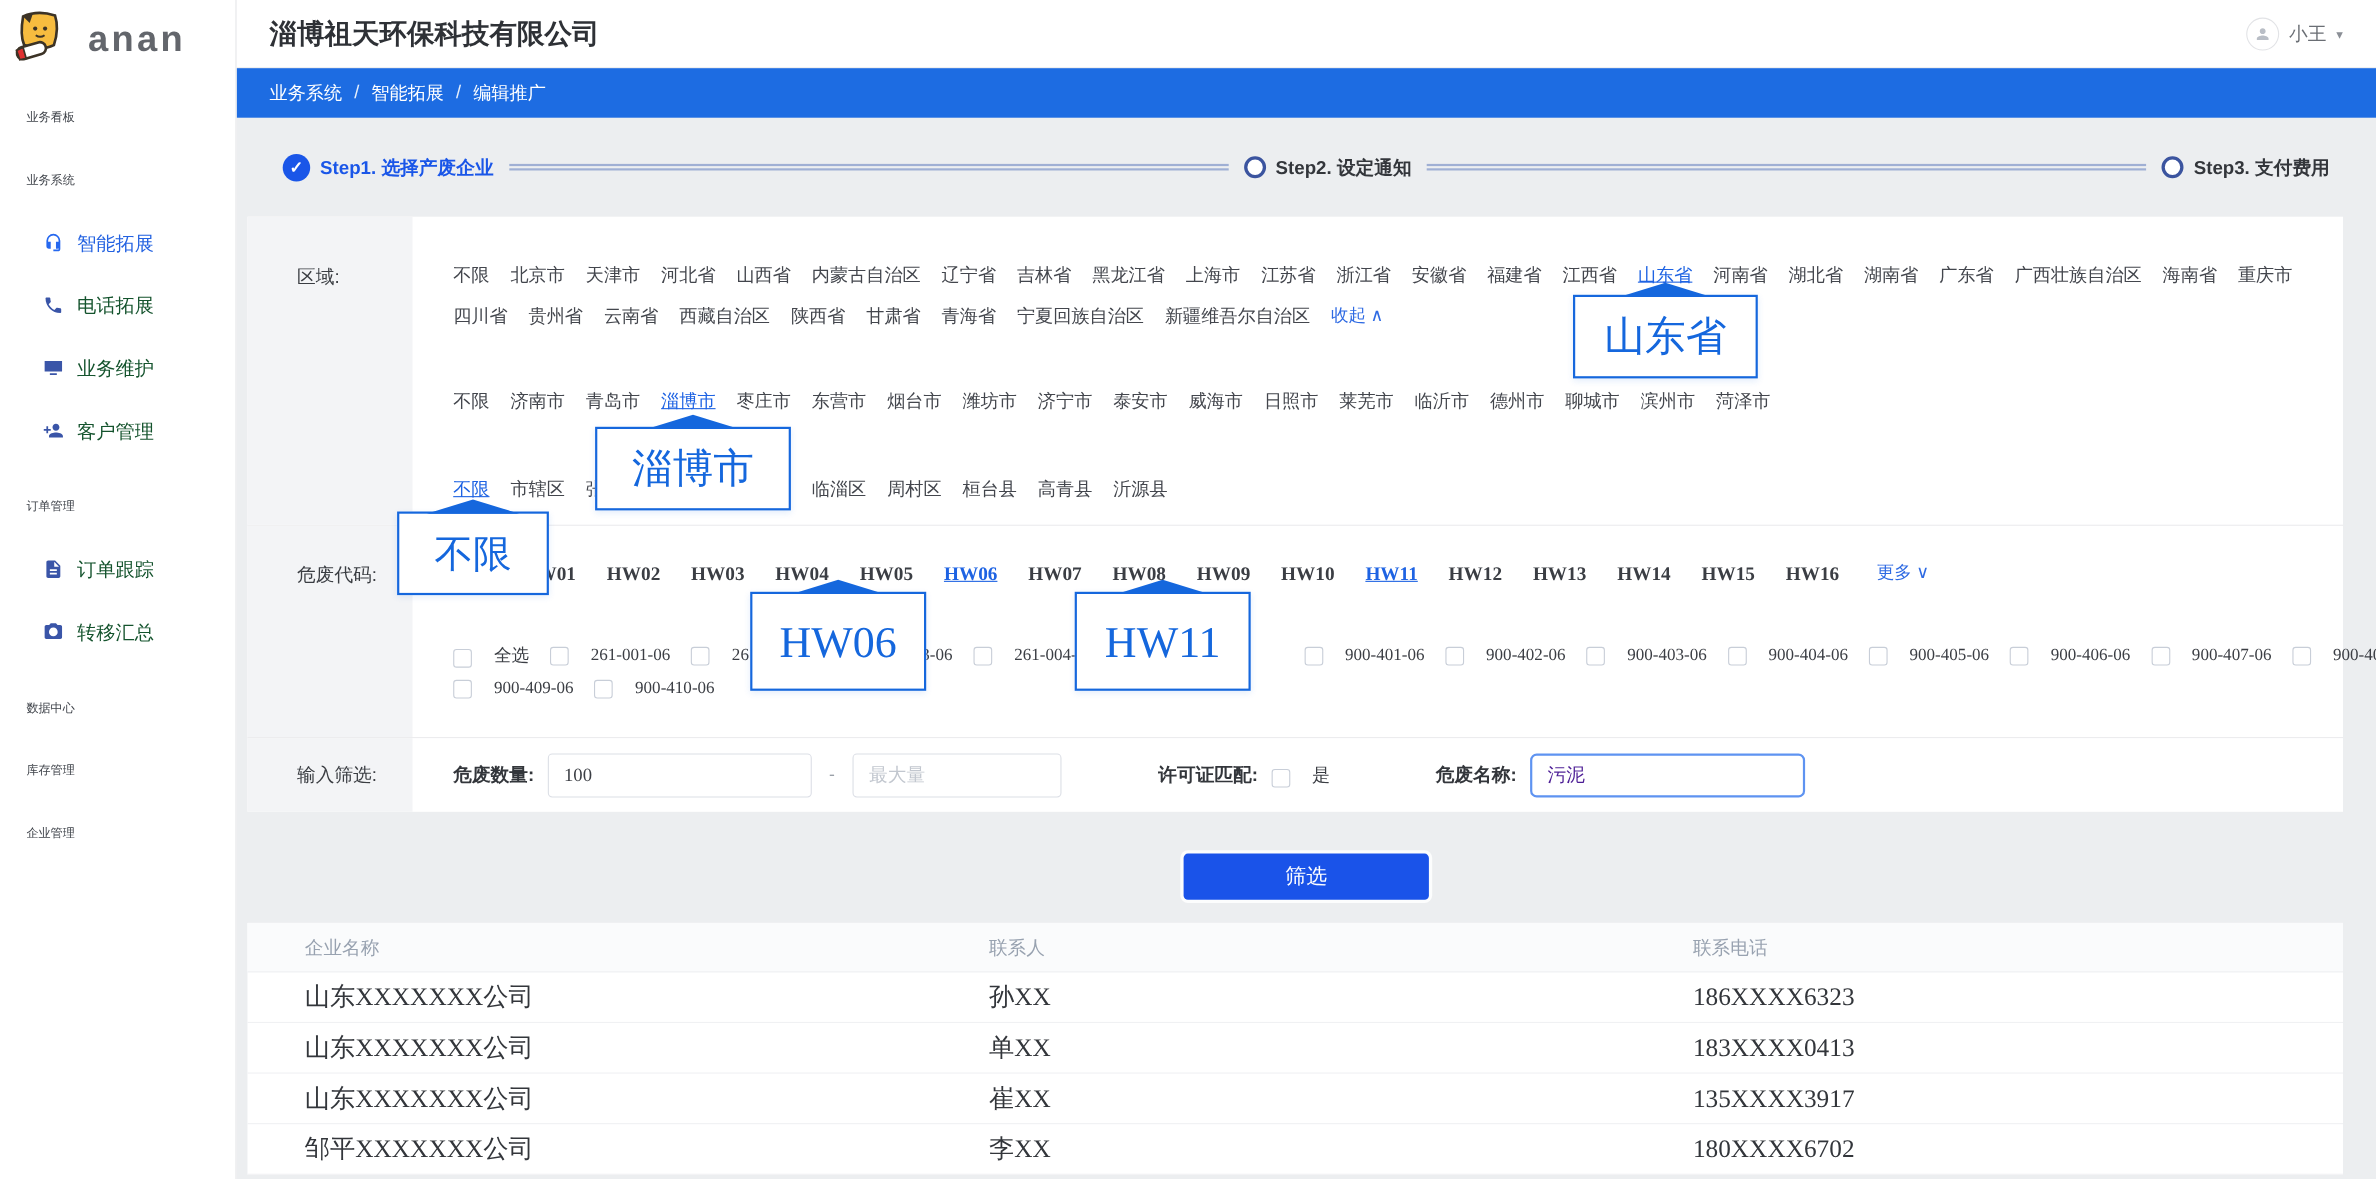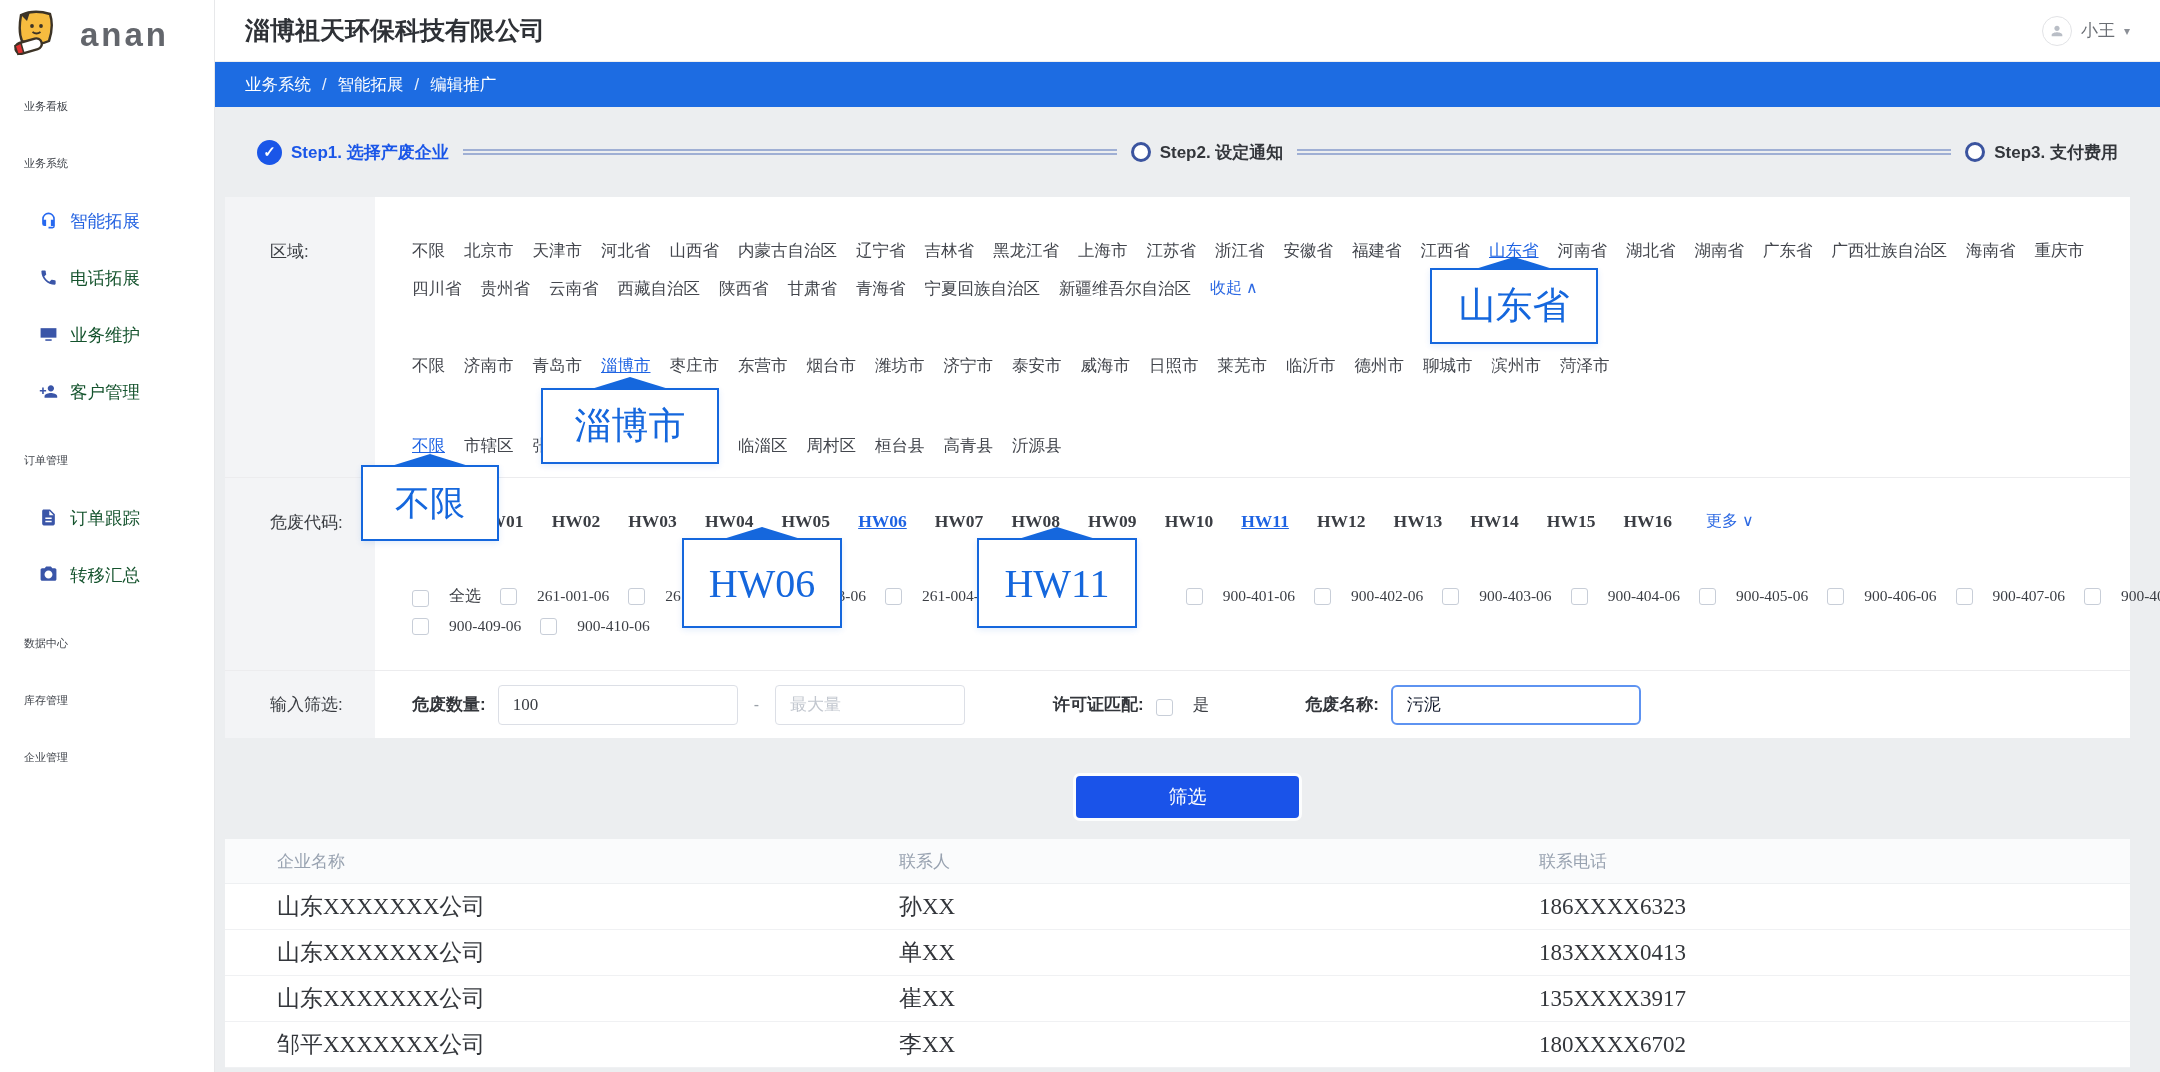--- a/index.html
+++ b/index.html
@@ -72,21 +72,21 @@
   .inp{height:40px;border:1px solid #dcdfe6;border-radius:4px;padding:0 14px;font-size:17px;color:#3b3e44;outline:none;font-family:Liberation Serif, serif}
   .inp::placeholder{color:#c2c7cf}
   .inp.serif{font-family:"Liberation Serif",serif}
   .inp.w240{width:240px;margin-left:12px}
   .inp.w190{width:190px}
   .dash{color:#9aa0a8;margin:0 16px}
   .lic{margin-left:88px}
   .lic-check{margin-left:12px}
   .lic-check .cb-label{font-family:"Liberation Sans",sans-serif;font-size:16.5px}
   .nm{margin-left:96px}
-  .inp.focused{width:250px;margin-left:12px;border:2px solid #5e93f1;border-radius:6px;color:#0f172a}
+  .inp.focused{width:250px;margin-left:12px;border:2px solid #5e93f1;border-radius:6px;color:#4c1d95}
 
   
   .submit{display:block;margin:38px auto 0;width:223px;height:42px;background:#1a53e9;color:#fff;border:none;border-radius:4px;font-size:19px;cursor:pointer;box-shadow:0 0 0 3px rgba(255,255,255,.85);font-family:"Liberation Sans",sans-serif}
   .table-panel{margin-top:21px}
   .trow,.thead{display:grid;grid-template-columns:622px 640px 1fr}
   .thead{height:45px;background:#fafbfc;border-bottom:1px solid #eef0f2}
   .thead .tcell{font-size:17px;color:#98a2b0}
   .tcell{display:flex;align-items:center;padding-left:52px}
   .trow{height:46px;border-bottom:1px solid #f0f1f3;cursor:pointer}
   .trow .tcell{font-family:"Liberation Serif",serif;font-size:23px;color:#33363b}

